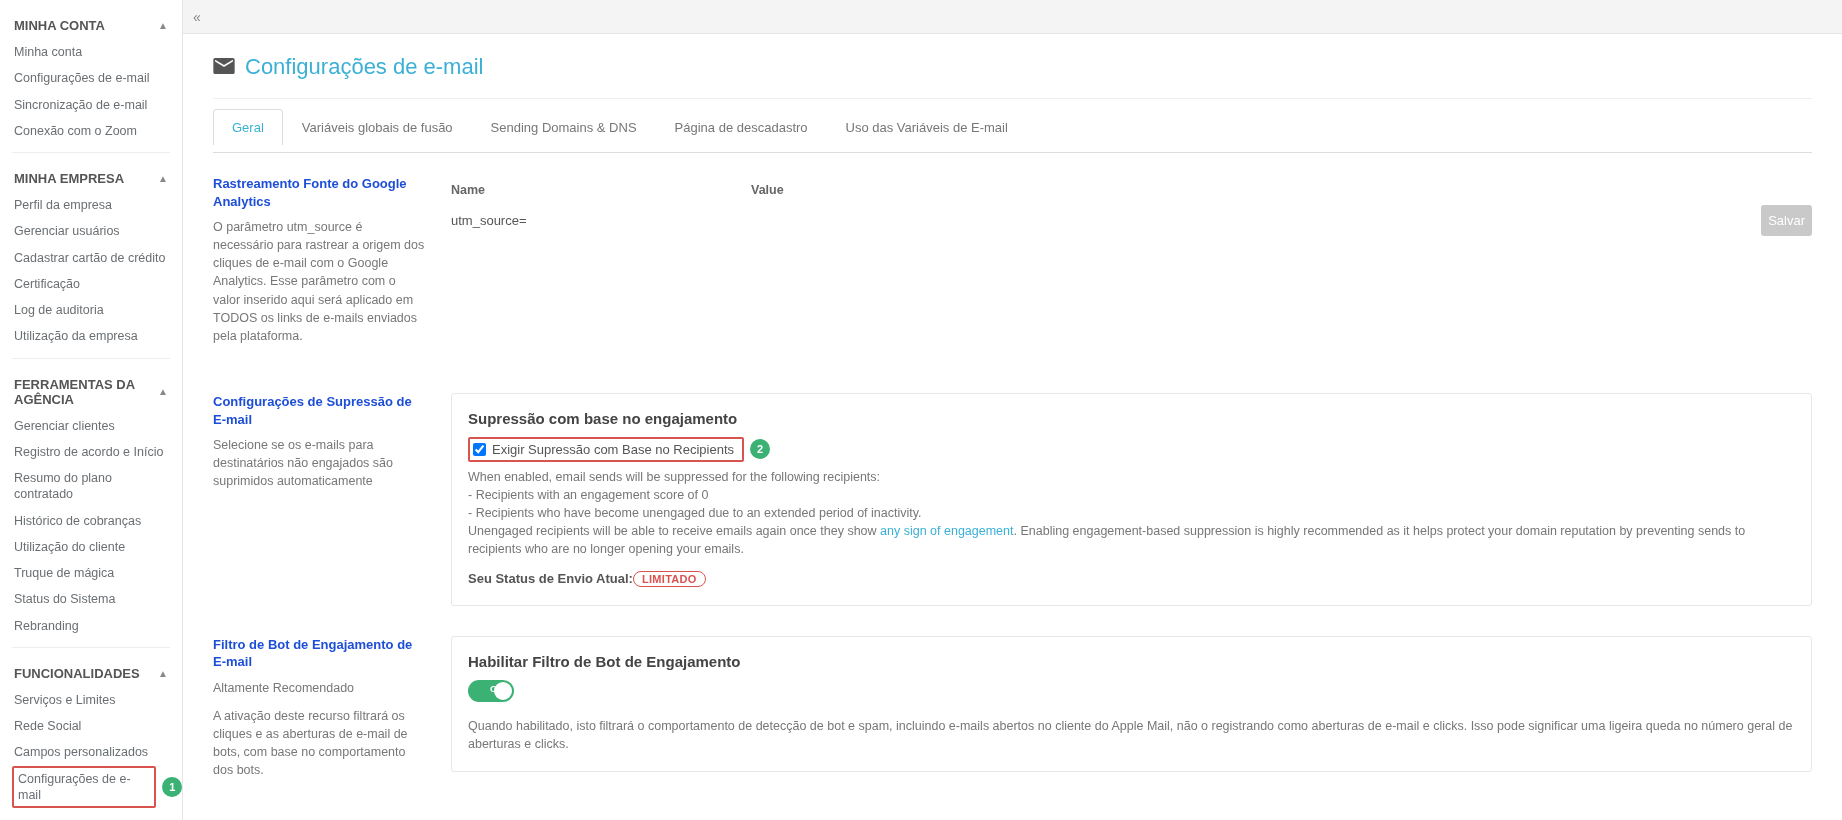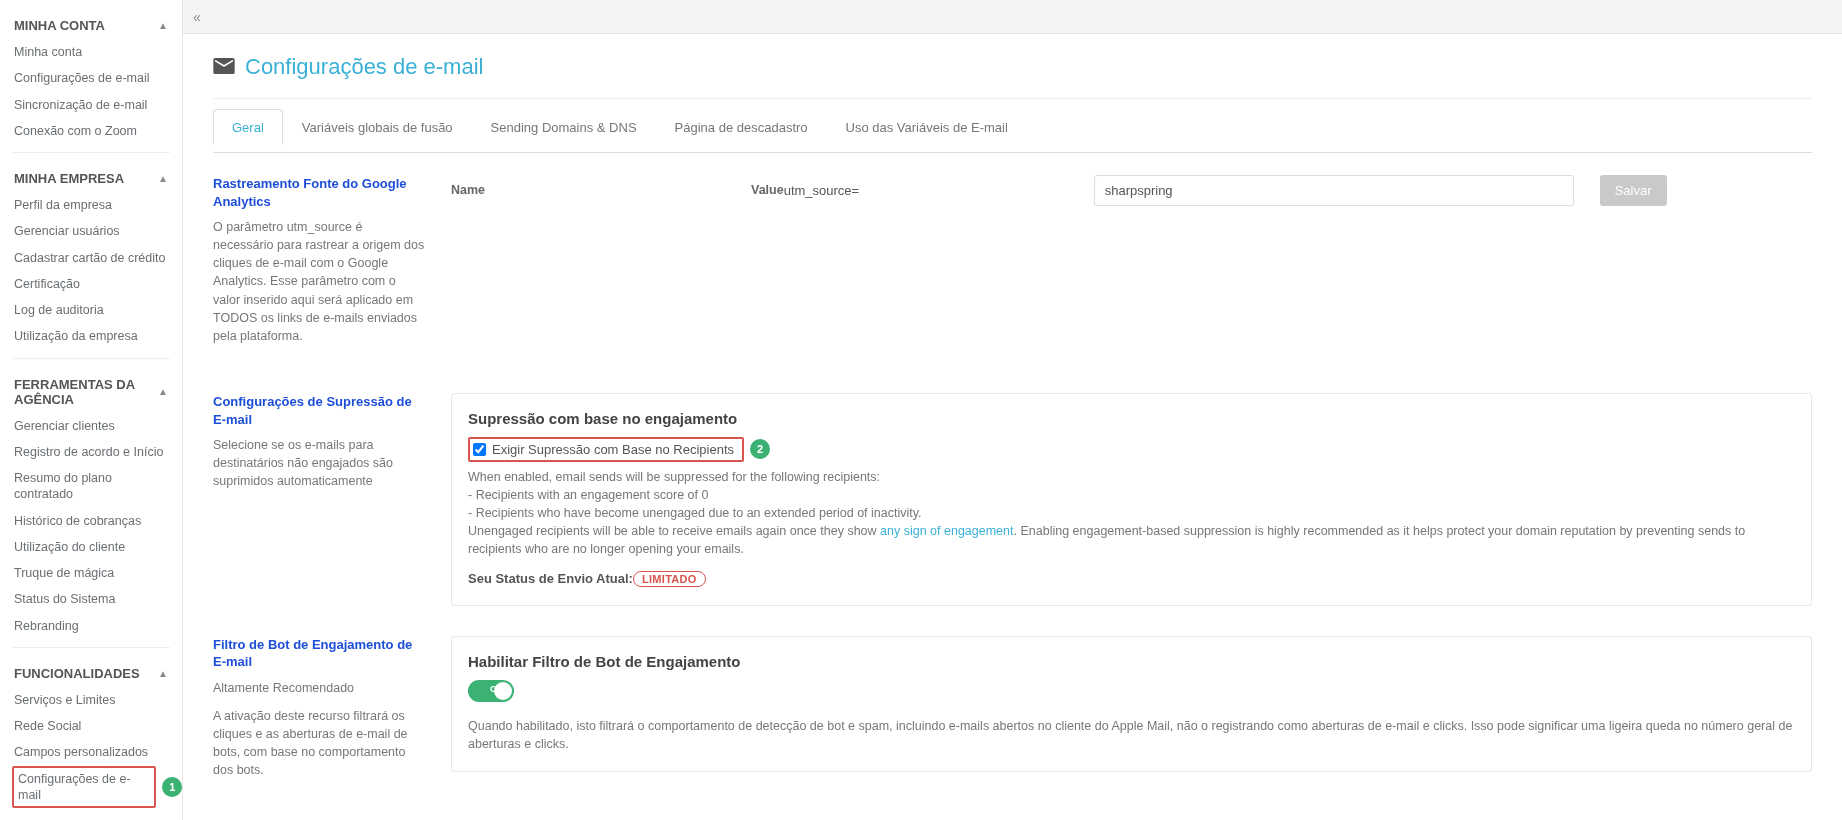--- a/index.html
+++ b/index.html
@@ -25,36 +25,36 @@
 .row2{display:flex;gap:26px;margin-top:22px}
 .lcol{width:212px;flex-shrink:0}
 .lcol h3{font-size:13px;font-weight:700;color:#1d4ed8;line-height:1.35;margin-bottom:8px}
 .lcol p{font-size:12.5px;color:#777;line-height:1.45}
 .rcol{flex:1}
 .params{display:flex;align-items:flex-start;gap:26px}
 .phead{font-size:12.5px;color:#666;font-weight:600;padding:8px 0}
 .pname{width:284px;font-size:13px;color:#555;padding-top:8px}
 .pval{flex:1}
 .pval input{width:480px;padding:7px 10px;border:1px solid #ddd;border-radius:3px;font-size:13px;color:#555}
-.save-btn{background:#c9c9c9;color:#fff;border:none;padding:8px 15px;border-radius:3px;font-size:13px;cursor:pointer}
+.save-btn{background:#c9c9c9;color:#fff;border:none;padding:8px 7px;border-radius:3px;font-size:13px;cursor:pointer}
 .panel-box{border:1px solid #e7e7e7;border-radius:3px;padding:16px 16px 18px;background:#fff}
 .panel-box h4{font-size:15px;font-weight:700;color:#444;margin-bottom:10px}
 .chk-row{display:flex;align-items:center;gap:6px;margin-bottom:6px}
 .chk-row label{font-size:13px;color:#555}
 .red-outline{border:2px solid #d9534f;display:inline-flex;padding:3px 8px 3px 3px;border-radius:2px;align-items:center;gap:6px}
 .badge-num{display:inline-flex;align-items:center;justify-content:center;width:20px;height:20px;border-radius:50%;background:#3bb273;color:#fff;font-size:11px;font-weight:600}
 .desc{font-size:12.5px;color:#777;line-height:1.45}
 .desc .link{color:#3bb0d6}
 .status-line{margin-top:12px;font-size:13px;color:#555;font-weight:700;display:flex;align-items:center;gap:0}
 .pill-red{background:#fff;color:#d9534f;border:1px solid #d9534f;font-size:11px;font-weight:700;padding:1px 8px;border-radius:10px;letter-spacing:.3px}
 .toggle{position:relative;width:46px;height:22px;background:#3bb273;border-radius:11px;cursor:pointer;display:inline-block}
 .toggle .knob{position:absolute;right:2px;top:2px;width:18px;height:18px;background:#fff;border-radius:50%}
 .toggle .lbl{position:absolute;left:22px;top:4px;font-size:9px;color:#fff;font-weight:700;letter-spacing:.5px}
 .rightmost{margin-left:auto}
-.col-flex{display:flex;flex-direction:row}
+.col-flex{display:flex;flex-direction:column}
 </style>
 </head>
 <body>
 
 <div class="sidebar">
 
   <div class="section-header">
     <span>MINHA CONTA</span>
     <span class="chev">▲</span>
   </div>
@@ -135,23 +135,20 @@
         <h3>Rastreamento Fonte do Google Analytics</h3>
         <p>O parâmetro utm_source é necessário para rastrear a origem dos cliques de e-mail com o Google Analytics. Esse parâmetro com o valor inserido aqui será aplicado em TODOS os links de e-mails enviados pela plataforma.</p>
       </div>
       <div class="rcol col-flex">
         <div style="display:flex">
           <div class="phead" style="width:300px">Name</div>
           <div class="phead">Value</div>
         </div>
         <div class="params">
           <div class="pname">utm_source=</div>
-          <div class="pval">
-            <input type="text" value="sharpspring" style="">
-          </div>
           <button class="save-btn rightmost">Salvar</button>
         </div>
       </div>
     </div>
 
     <div class="row2" style="margin-top:48px">
       <div class="lcol">
         <h3>Configurações de Supressão de E-mail</h3>
         <p>Selecione se os e-mails para destinatários não engajados são suprimidos automaticamente</p>
       </div>

